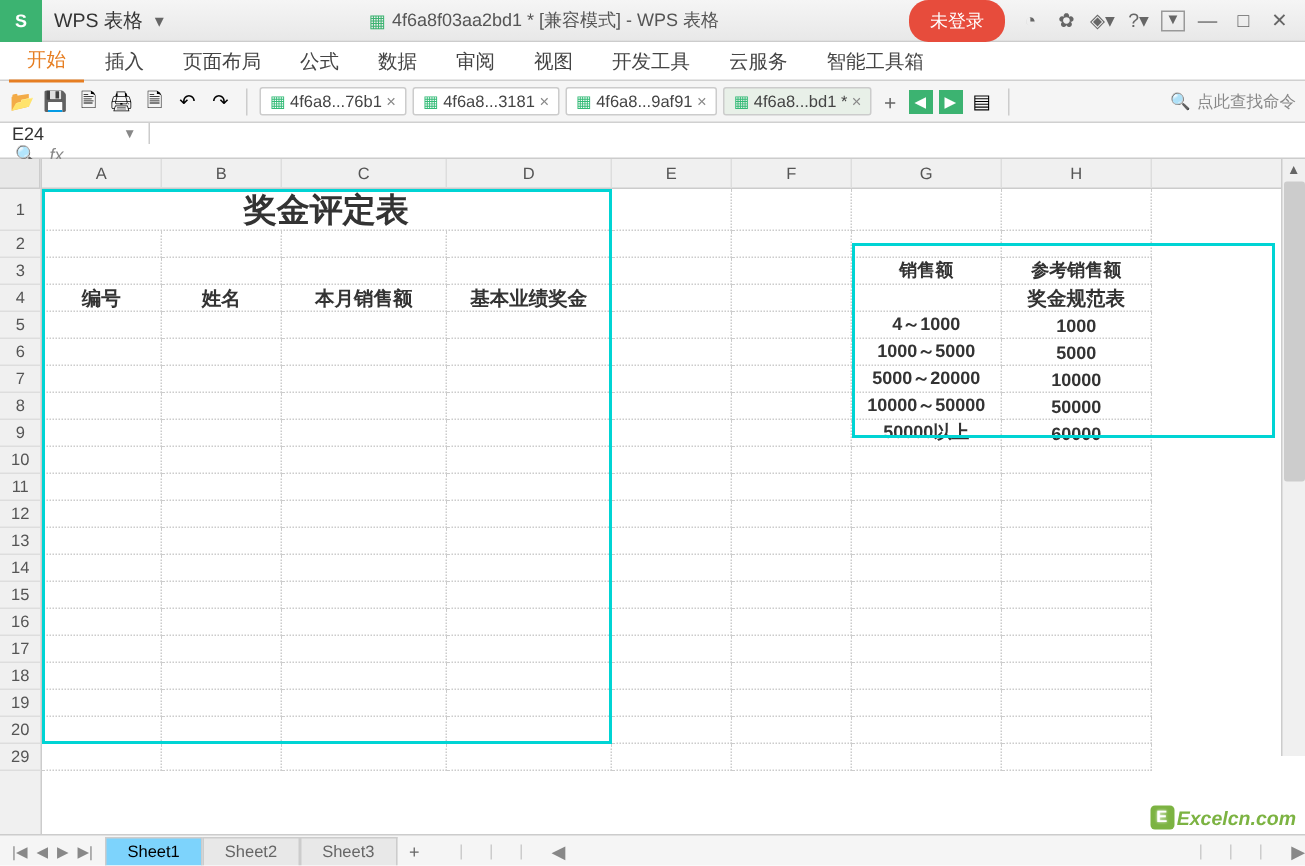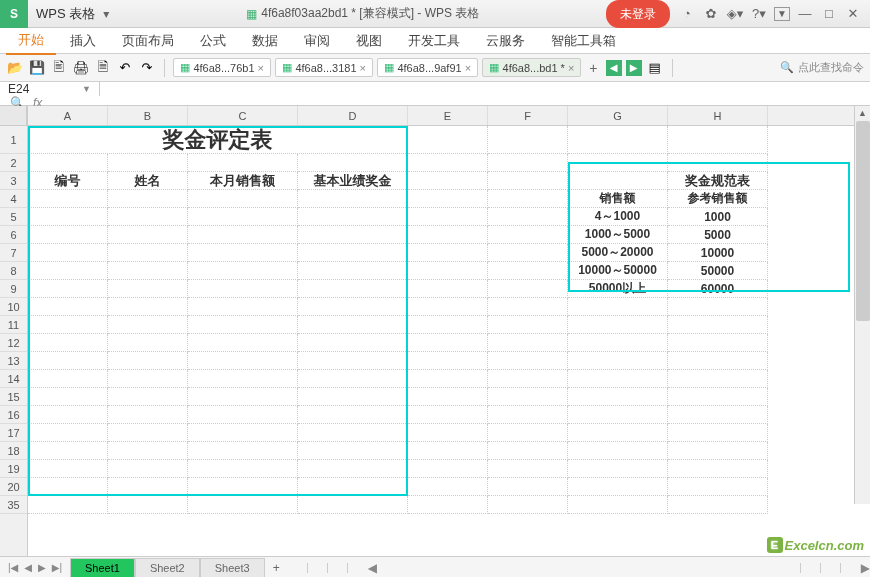--- a/index.html
+++ b/index.html
@@ -67,21 +67,21 @@
     .dotted-grid .cell { border-right: 1px dotted #ccc; border-bottom: 1px dotted #ccc; }
     
     .vscroll { position: absolute; right: 0; top: 106px; width: 16px; height: 398px; background: #f0f0f0; border-left: 1px solid #ccc; }
     .vscroll-thumb { width: 14px; height: 200px; background: #ccc; margin: 1px auto; border-radius: 2px; }
     .vscroll-arrow { text-align: center; font-size: 9px; color: #666; padding: 2px 0; cursor: pointer; }
     
     
     .sheet-tabs-bar { height: 22px; display: flex; align-items: center; border-top: 1px solid #ccc; background: #f5f5f5; }
     .sheet-nav { display: flex; padding: 0 6px; gap: 2px; }
     .sheet-nav span { cursor: pointer; color: #888; font-size: 10px; padding: 0 2px; }
-    .sheet-tab { padding: 3px 14px; font-size: 11px; border: 1px solid #ccc; border-bottom: none; background: #22c55e; cursor: pointer; }
+    .sheet-tab { padding: 3px 14px; font-size: 11px; border: 1px solid #ccc; border-bottom: none; background: #7dd3fc; cursor: pointer; }
     .sheet-tab.inactive { background: #e8e8e8; color: #666; }
     .sheet-plus { padding: 0 8px; color: #666; cursor: pointer; }
     .hscroll-area { flex: 1; display: flex; align-items: center; justify-content: center; gap: 20px; }
     .hscroll-h { width: 60px; height: 10px; display: flex; }
     .hscroll-h span { flex:1; border-right: 1px solid #ccc; }
     
     .watermark { position: absolute; right: 6px; bottom: 24px; font-size: 13px; color: #7cb342; font-style: italic; font-weight: bold; text-shadow: 0 0 2px #fff; display:flex; align-items:center; gap:2px;}
     .watermark .e-badge { background:#7cb342; color:#fff; width:16px; height:16px; border-radius:3px; display:inline-flex; align-items:center; justify-content:center; font-style:normal; font-size:11px;}
   </style>
 </head>
@@ -189,21 +189,21 @@
     <div class="row-num">11</div>
     <div class="row-num">12</div>
     <div class="row-num">13</div>
     <div class="row-num">14</div>
     <div class="row-num">15</div>
     <div class="row-num">16</div>
     <div class="row-num">17</div>
     <div class="row-num">18</div>
     <div class="row-num">19</div>
     <div class="row-num">20</div>
-    <div class="row-num">35</div>
+    <div class="row-num">29</div>
   </div>
 
   <div class="grid-area">
     <div class="col-headers">
       <div class="col-h col-A">A</div>
       <div class="col-h col-B">B</div>
       <div class="col-h col-C">C</div>
       <div class="col-h col-D">D</div>
       <div class="col-h col-E">E</div>
       <div class="col-h col-F">F</div>
@@ -226,48 +226,48 @@
         <div class="cell col-B"></div>
         <div class="cell col-C"></div>
         <div class="cell col-D"></div>
         <div class="cell col-E"></div>
         <div class="cell col-F"></div>
         <div class="cell col-G"></div>
         <div class="cell col-H"></div>
       </div>
 
       <div class="cell-row">
+        <div class="cell col-A"></div>
+          <div class="cell col-B"></div>
+          <div class="cell col-C"></div>
+          <div class="cell col-D"></div>
+          <div class="cell col-E"></div>
+          <div class="cell col-F"></div>
+        <div class="cell col-G ref-cell">销售额</div>
+        <div class="cell col-H ref-cell">参考销售额</div>
+      </div>
+
+      <div class="cell-row">
         <div class="cell col-A header-cell">编号</div>
         <div class="cell col-B header-cell">姓名</div>
         <div class="cell col-C header-cell">本月销售额</div>
         <div class="cell col-D header-cell">基本业绩奖金</div>
         <div class="cell col-E"></div>
         <div class="cell col-F"></div>
         <div class="cell col-G"></div>
         <div class="cell col-H header-cell">奖金规范表</div>
       </div>
 
       <div class="cell-row">
         <div class="cell col-A"></div>
           <div class="cell col-B"></div>
           <div class="cell col-C"></div>
           <div class="cell col-D"></div>
           <div class="cell col-E"></div>
           <div class="cell col-F"></div>
-        <div class="cell col-G ref-cell">销售额</div>
-        <div class="cell col-H ref-cell">参考销售额</div>
-      </div>
-
-      <div class="cell-row">
-        <div class="cell col-A"></div>
-          <div class="cell col-B"></div>
-          <div class="cell col-C"></div>
-          <div class="cell col-D"></div>
-          <div class="cell col-E"></div>
-          <div class="cell col-F"></div>
         <div class="cell col-G ref-cell">4～1000</div>
         <div class="cell col-H ref-cell">1000</div>
       </div>
       <div class="cell-row">
         <div class="cell col-A"></div>
           <div class="cell col-B"></div>
           <div class="cell col-C"></div>
           <div class="cell col-D"></div>
           <div class="cell col-E"></div>
           <div class="cell col-F"></div>

